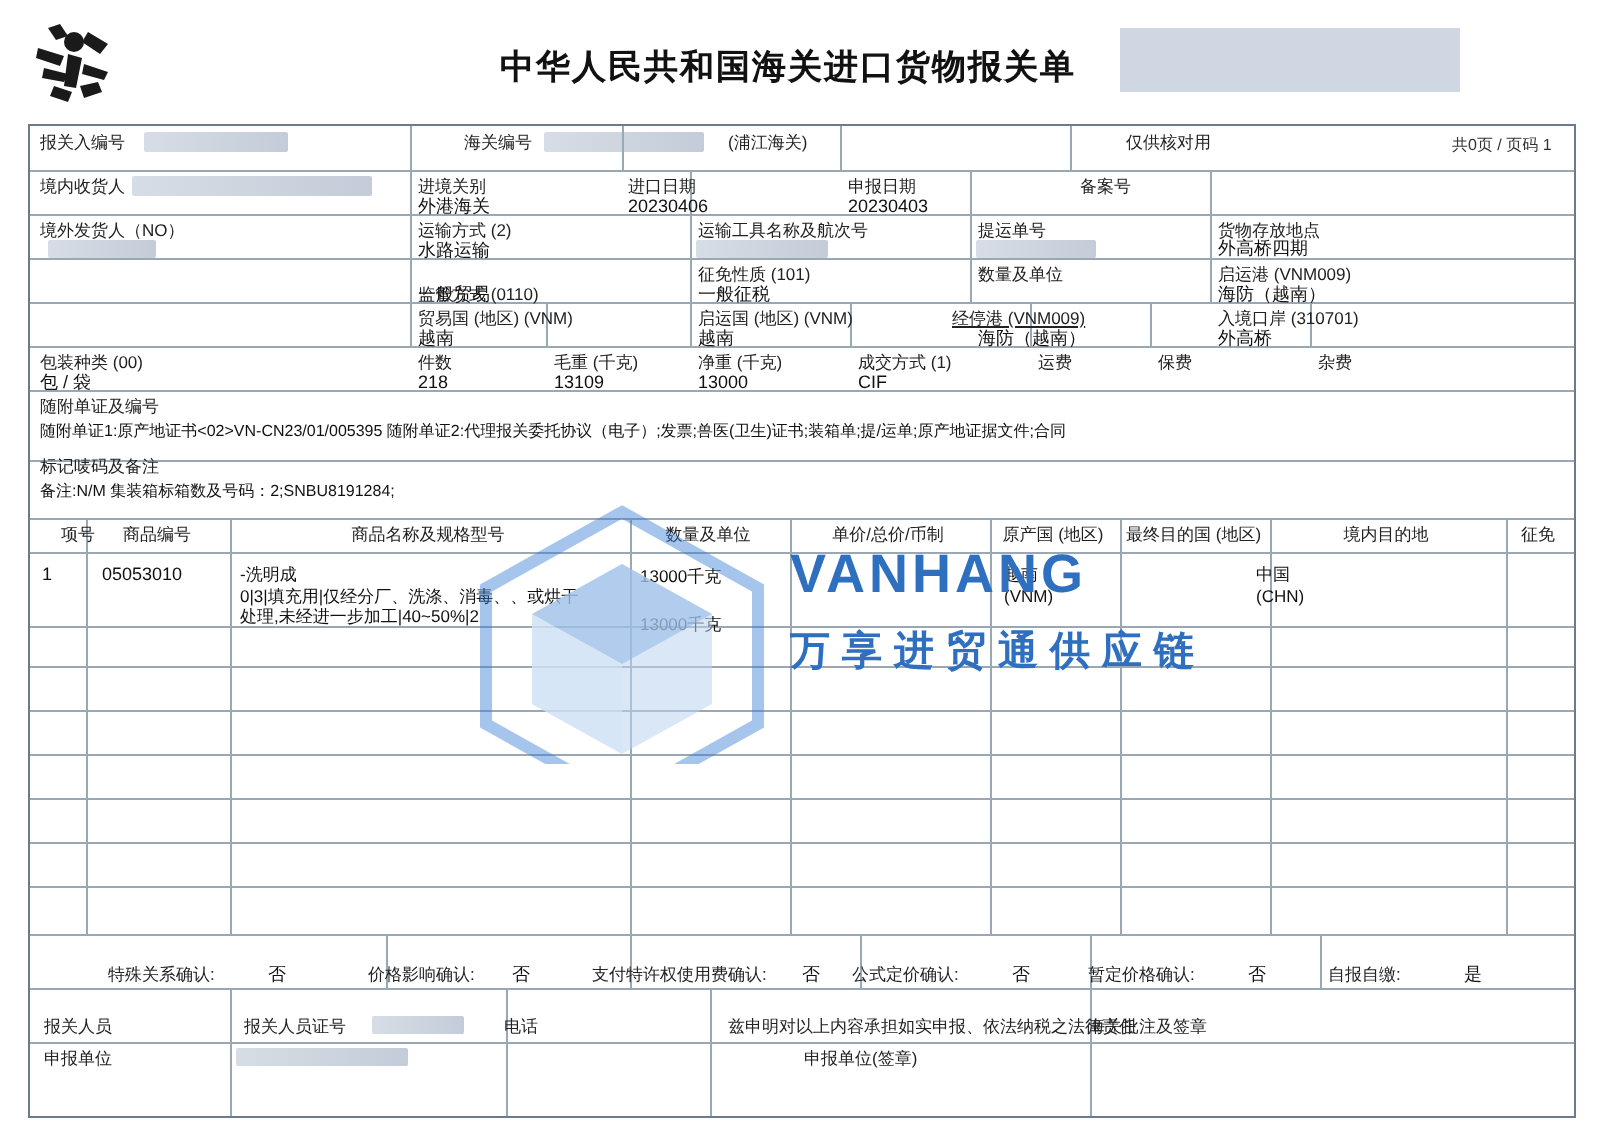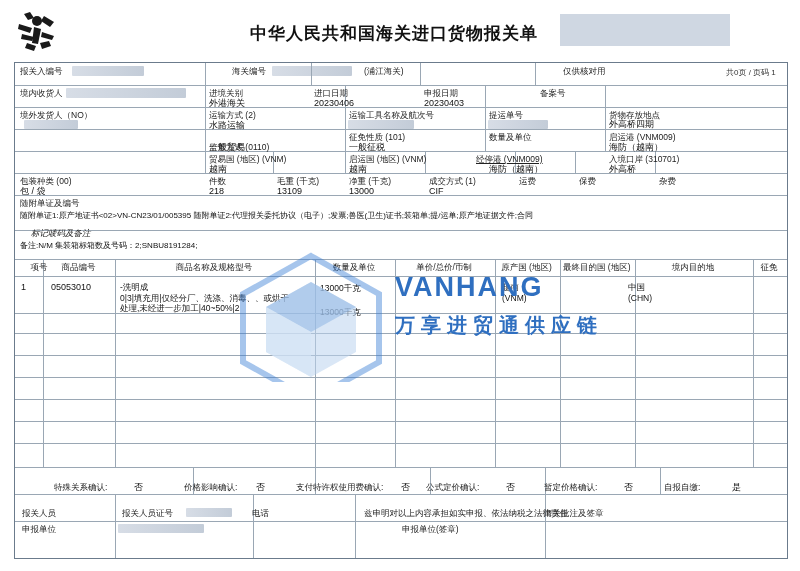--- a/index.html
+++ b/index.html
@@ -214,21 +214,21 @@
   <div class="cell lbl" style="left:425px;top:174px;">成交方式 (1)</div>
   <div class="cell val" style="left:425px;top:184px;">CIF</div>
 
   <div class="cell lbl" style="left:515px;top:174px;">运费</div>
   <div class="cell lbl" style="left:575px;top:174px;">保费</div>
   <div class="cell lbl" style="left:655px;top:174px;">杂费</div>
 
   <div class="cell lbl" style="left:16px;top:196px;">随附单证及编号</div>
   <div class="cell small" style="left:16px;top:208px;width:756px;white-space:nowrap;">随附单证1:原产地证书&lt;02&gt;VN-CN23/01/005395  随附单证2:代理报关委托协议（电子）;发票;兽医(卫生)证书;装箱单;提/运单;原产地证据文件;合同</div>
 
-  <div class="cell lbl" style="left:27px;top:226px;font-style:italic;">标记唛码及备注</div>
+  <div class="cell lbl" style="left:16px;top:226px;">标记唛码及备注</div>
   <div class="cell small" style="left:16px;top:238px;width:500px;">备注:N/M   集装箱标箱数及号码：2;SNBU8191284;</div>
 
   <div class="cell lbl centered" style="left:25px;top:260px;width:28px;">项号</div>
   <div class="cell lbl centered" style="left:43px;top:260px;width:71px;">商品编号</div>
   <div class="cell lbl centered" style="left:114px;top:260px;width:200px;">商品名称及规格型号</div>
   <div class="cell lbl centered" style="left:314px;top:260px;width:80px;">数量及单位</div>
   <div class="cell lbl centered" style="left:394px;top:260px;width:100px;">单价/总价/币制</div>
   <div class="cell lbl centered" style="left:494px;top:260px;width:65px;">原产国 (地区)</div>
   <div class="cell lbl centered" style="left:559px;top:260px;width:75px;">最终目的国 (地区)</div>
   <div class="cell lbl centered" style="left:634px;top:260px;width:118px;">境内目的地</div>

